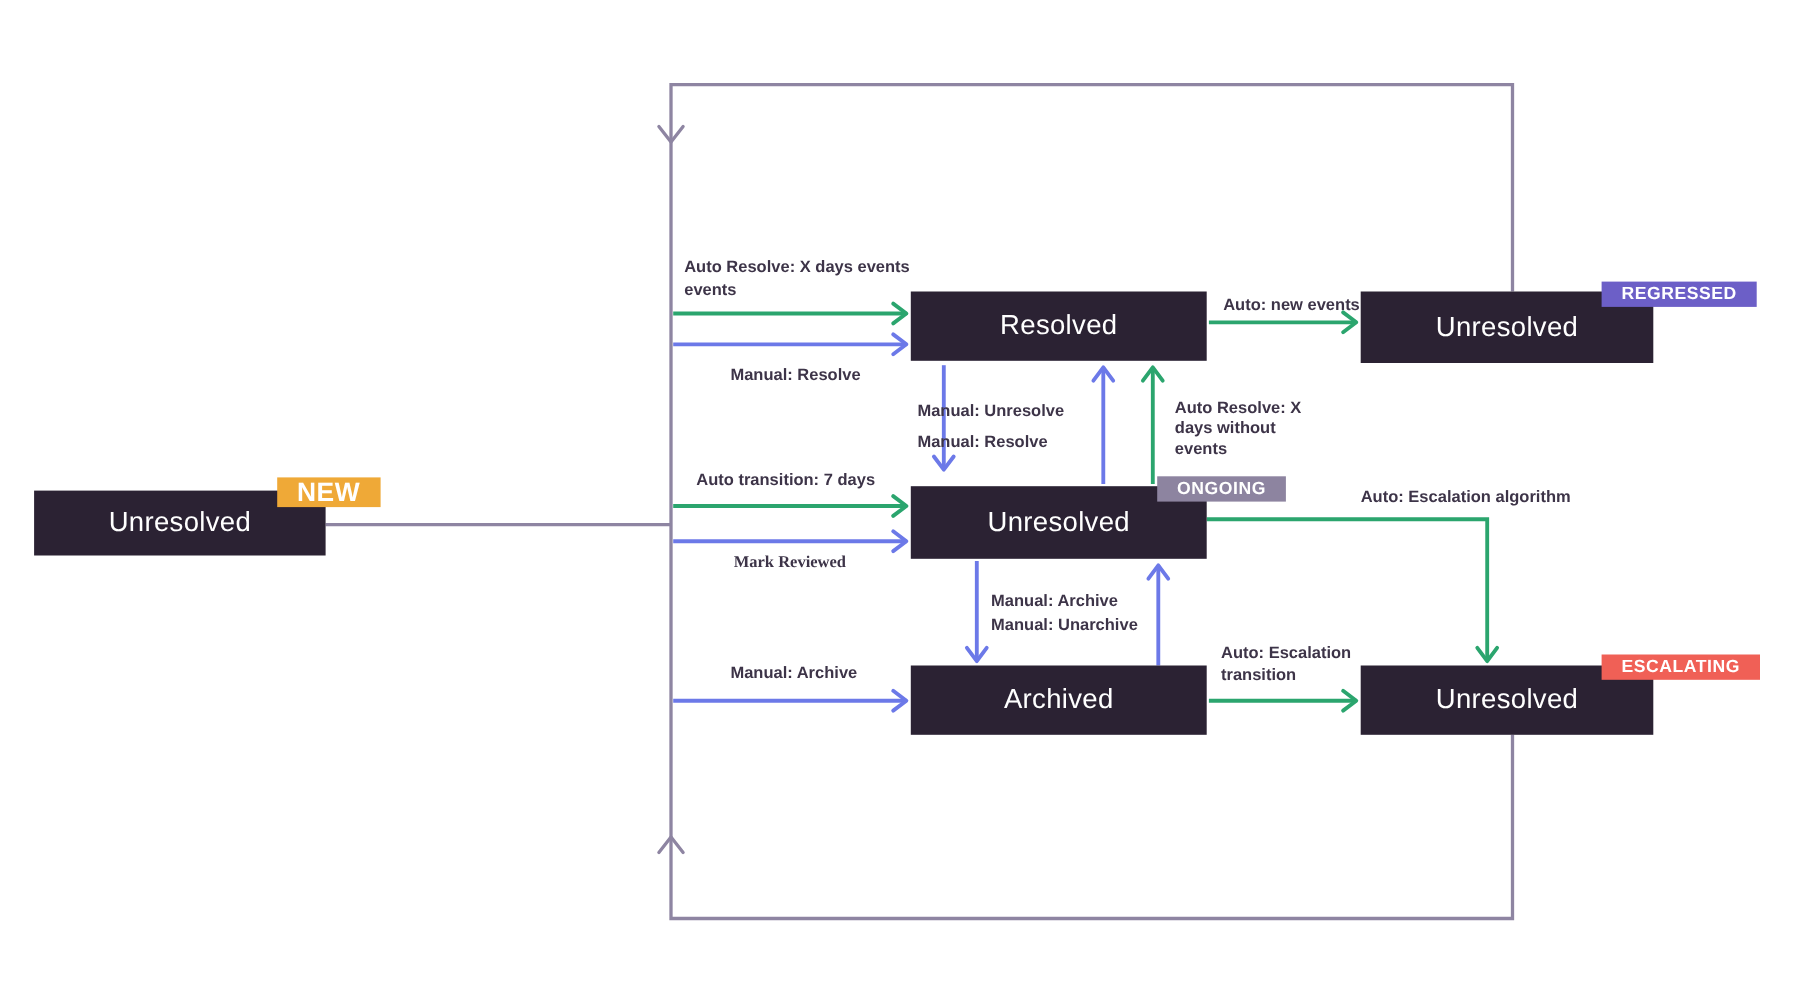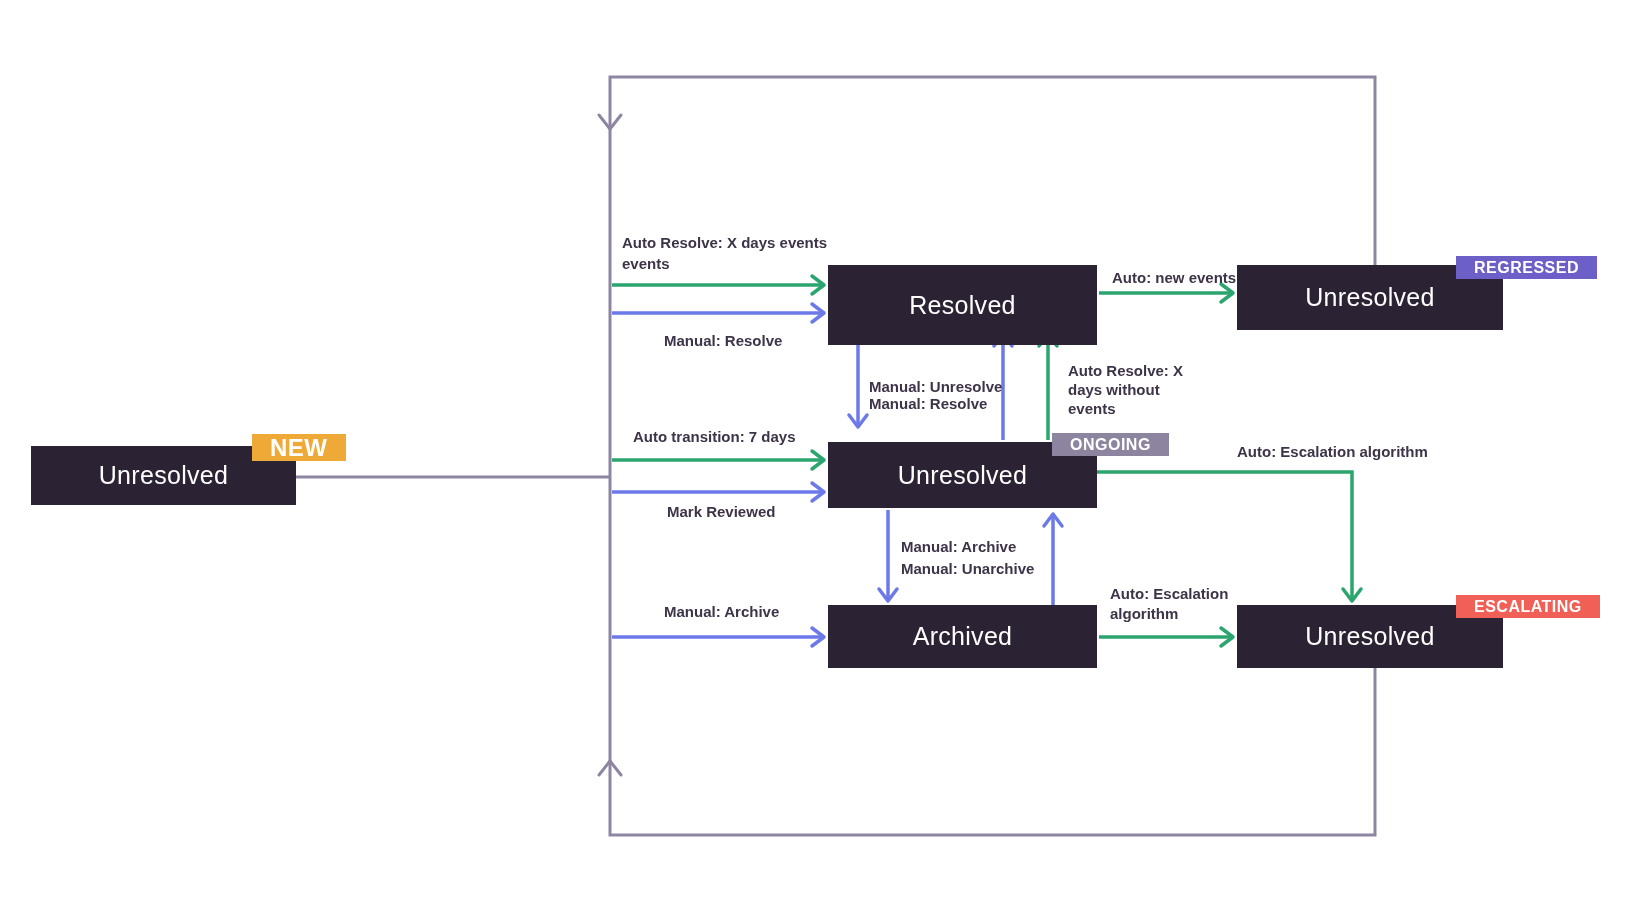--- a/index.html
+++ b/index.html
@@ -12,21 +12,21 @@
   }
   .lines{position:absolute;left:0;top:0;}
   .state{
     position:absolute;
     background:#2B2233;
     color:#FFFFFF;
     display:flex;align-items:center;justify-content:center;
     font-size:25px;font-weight:400;letter-spacing:.3px;
   }
   .s-new       {left:31px;  top:446px; width:265px; height:59px;}
-  .s-resolved  {left:828px; top:265px; width:269px; height:80px;}
+  .s-resolved  {left:828px; top:265px; width:269px; height:63px;}
   .s-regressed {left:1237px;top:265px; width:266px; height:65px;}
   .s-ongoing   {left:828px; top:442px; width:269px; height:66px;}
   .s-archived  {left:828px; top:605px; width:269px; height:63px;}
   .s-escalating{left:1237px;top:605px; width:266px; height:63px;}
 
   .badge{
     position:absolute;
     color:#FFFFFF;
     display:flex;align-items:center;justify-content:center;
     font-weight:600;letter-spacing:.5px;
@@ -41,24 +41,24 @@
   .edge-label{
     position:absolute;
     color:#3D3448;
     font-size:15px;font-weight:600;
     white-space:pre-line;
     line-height:21px;
   }
   .l1 {left:622px; top:232px;}
   .l2 {left:664px; top:330px;}
   .l3 {left:633px; top:426px;}
-  .l4 {left:667px; top:501px;}
+  .l4 {left:667px; top:501px;font-family:Liberation Serif, serif;}
   .l5 {left:664px; top:601px;}
   .l6 {left:1112px;top:267px;}
-  .l7 {left:869px; top:360px; line-height:17px;margin-top:18px;}
+  .l7 {left:834px; top:360px; line-height:28px;}
   .l8 {left:1068px;top:361px; line-height:19px;}
   .l9 {left:901px; top:536px; line-height:22px;}
   .l10{left:1110px;top:584px; line-height:20px;}
   .l11{left:1237px;top:441px;}
 </style>
 </head>
 <body>
 
 <div class="diagram">
 
@@ -131,16 +131,16 @@
   <div class="edge-label l5">Manual: Archive</div>
   <div class="edge-label l6">Auto: new events</div>
   <div class="edge-label l7">Manual: Unresolve
 Manual: Resolve</div>
   <div class="edge-label l8">Auto Resolve: X
 days without
 events</div>
   <div class="edge-label l9">Manual: Archive
 Manual: Unarchive</div>
   <div class="edge-label l10">Auto: Escalation
-algorithm</div>
+transition</div>
   <div class="edge-label l11">Auto: Escalation algorithm</div>
 
 </div>
 
 </body></html>

